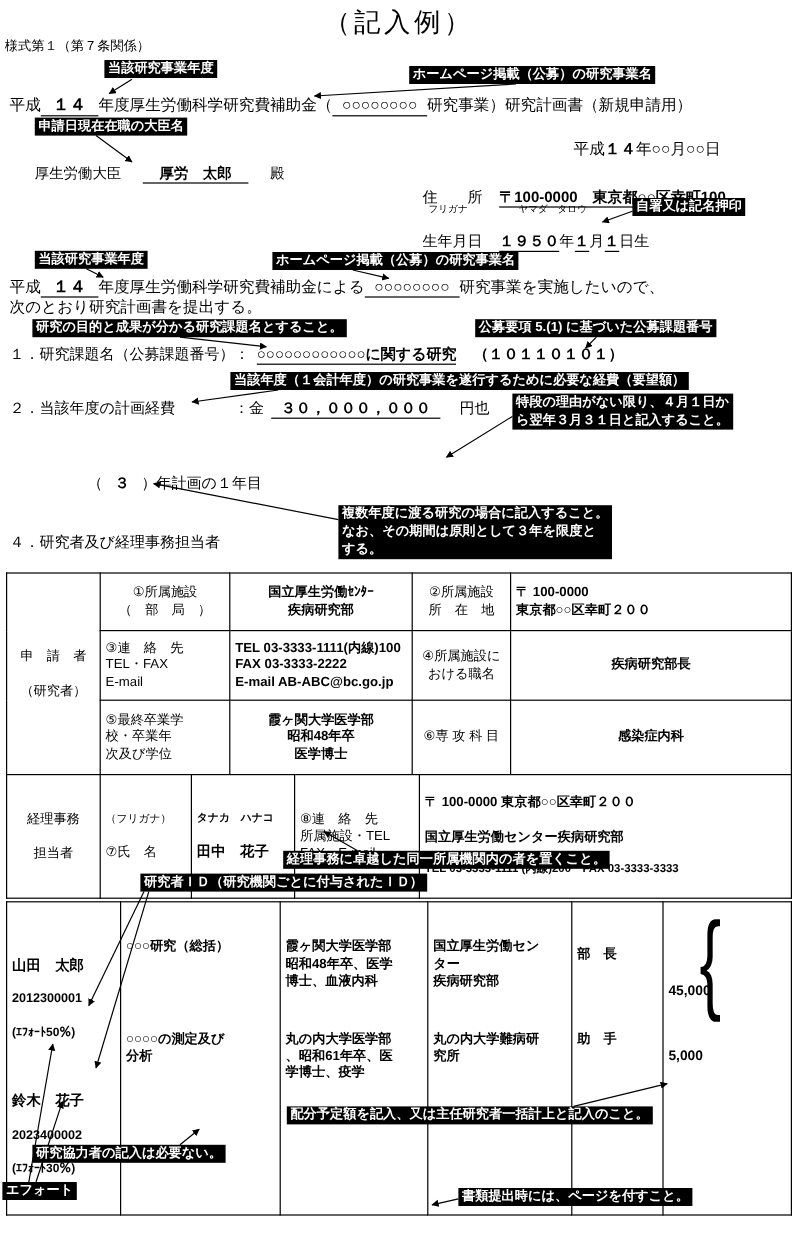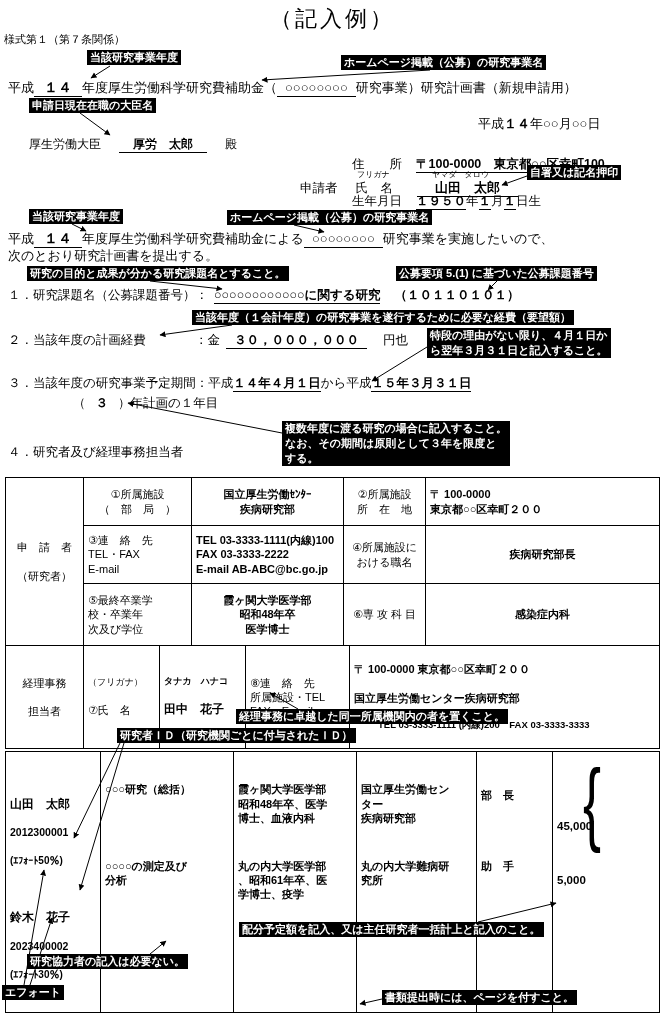--- a/index.html
+++ b/index.html
@@ -13,21 +13,21 @@
   .u { border-bottom:1px solid #000; padding-bottom:1px; }
   .title { position:absolute; left:0; right:0; top:4px; text-align:center; font-size:22px; letter-spacing:3px; }
   .yr { font-weight:bold; font-size:14px; border-bottom:1px solid #000; padding:0 10px 1px; }
   .proj { font-weight:bold; border-bottom:1px solid #000; padding:0 8px 1px; }
   .gap14 { margin-left:14px; } .gap18 { margin-left:18px; } .gap24 { margin-left:24px; }
   .tiny8 { font-size:8px; }
   .tblwrap { position:absolute; left:5px; z-index:2; }
   .tbl { border-collapse:collapse; table-layout:fixed; width:655px; background:#fff; }
   .tbl td { border:1px solid #000; font-size:11px; padding:2px 4px; vertical-align:middle; white-space:pre-line; line-height:1.3; }
   .c { text-align:center; }
-  .small { font-size:9.5px;margin-left:24px; }
+  .small { font-size:9.5px; }
   .tiny { font-size:9px; }
   .t5 td.hd { vertical-align:top; text-align:left; }
   .t5 td.bd { vertical-align:top; padding-top:16px; font-weight:bold; height:176px; }
   .e1 { min-height:62px; }
   .nm { font-size:12px; } .idv { font-size:10.5px; } .eff { font-size:10px; }
   .amtcell { position:relative; }
   .amtv { text-align:left; padding-right:10px; font-size:11.5px; }
   .amtcell .e1 { padding-top:22px; min-height:62px; }
   .brace { position:absolute; left:30px; top:4px; font-size:54px; font-weight:400; transform:scaleY(1.7); transform-origin:top; line-height:1; }
   .arrows { position:absolute; left:0; top:0; z-index:5; pointer-events:none; }
@@ -89,23 +89,20 @@
 
   <div class="pos" style="left:352px;top:157px">
     <span>住　　所</span><span class="u b gap14">〒100-0000　東京都○○区幸町100</span>
   </div>
 
   <div class="ann" style="left:527px;top:165px">自署又は記名押印</div>
 
   <div class="pos tiny8" style="left:357px;top:170px">フリガナ</div>
   <div class="pos tiny8" style="left:432px;top:170px">ヤマダ　タロウ</div>
 
-  <div class="pos" style="left:300px;top:180px">
-    <span>申請者</span><span class="gap18">氏　名</span><span class="u b gap24" style="padding-left:18px;padding-right:18px;font-size:13px">山田　太郎</span>
-  </div>
 
   <div class="pos" style="left:352px;top:194px">
     <span>生年月日</span><span class="gap14 u b">１９５０</span><span>年</span><span class="u b">１</span><span>月</span><span class="u b">１</span><span>日生</span>
   </div>
 
   <div class="ann" style="left:29px;top:209px">当該研究事業年度</div>
   <div class="ann" style="left:227px;top:210px">ホームページ掲載（公募）の研究事業名</div>
 
   <div class="pos" style="left:8px;top:230px;font-size:13px">
     <span>平成</span><span class="yr">１４</span><span>年度厚生労働科学研究費補助金による</span><span class="proj">○○○○○○○○</span><span>研究事業を実施したいので、</span>
@@ -121,23 +118,20 @@
 
   <div class="ann" style="left:192px;top:310px">当該年度（１会計年度）の研究事業を遂行するために必要な経費（要望額）</div>
 
   <div class="pos" style="left:8px;top:333px">
     <span class="lblw">２．当該年度の計画経費</span><span>：金</span><span class="u b" style="margin-left:6px;padding-left:8px;padding-right:8px">３０，０００，０００</span><span style="margin-left:16px">円也</span>
   </div>
 
   <div class="ann multi" style="left:427px;top:328px">特段の理由がない限り、４月１日か
 ら翌年３月３１日と記入すること。</div>
 
-  <div class="pos" style="left:8px;top:376px">
-    <span>３．当該年度の研究事業予定期間：</span><span>平成</span><span class="u b">１４年４月１日</span><span>から</span><span>平成</span><span class="u b">１５年３月３１日</span>
-  </div>
   <div class="pos" style="left:73px;top:396px">
     <span>（</span><span class="b" style="padding:0 10px">３</span><span>）年計画の１年目</span>
   </div>
 
   <div class="ann multi" style="left:282px;top:421px">複数年度に渡る研究の場合に記入すること。
 なお、その期間は原則として３年を限度と
 する。</div>
 
   <div class="pos" style="left:8px;top:445px">４．研究者及び経理事務担当者</div>
 

